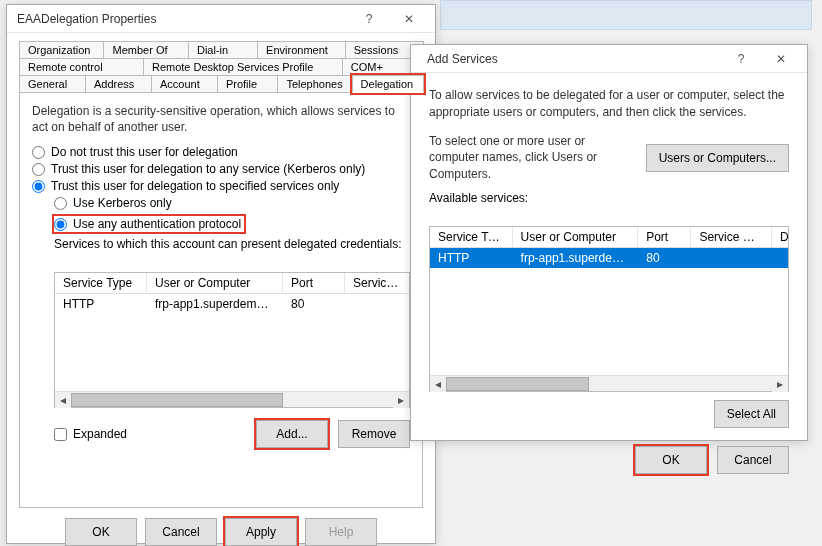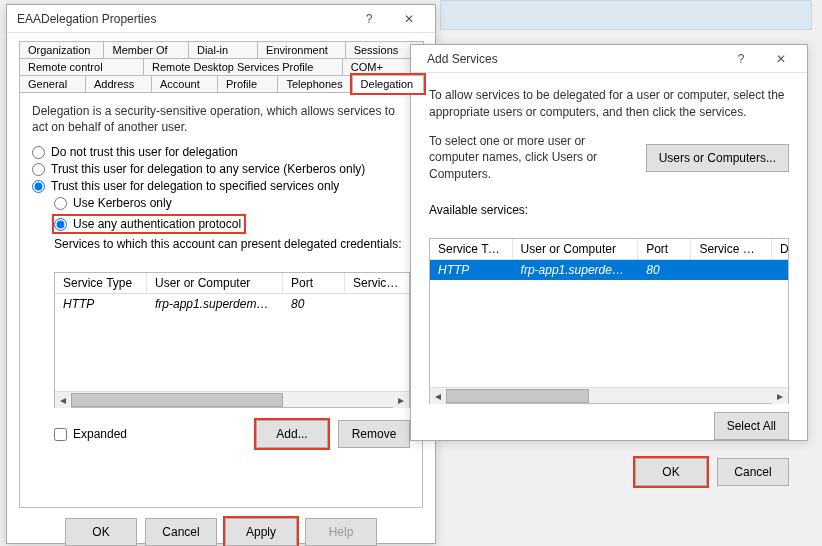--- a/index.html
+++ b/index.html
@@ -78,21 +78,21 @@
     background:#fff;
   }
   .lv-col {
     padding:3px 8px;
     border-right:1px solid #e5e5e5;
     font-size:12px;
     overflow:hidden;
     text-overflow:ellipsis;
     white-space:nowrap;
   }
-  .lv-body { flex:1;font-style:italic; }
+  .lv-body { flex:1; }
   .lv-row { display:flex; }
   .lv-cell {
     padding:3px 8px;
     font-size:12px;
     overflow:hidden;
     white-space:nowrap;
     text-overflow:ellipsis;
   }
   .lv-row.selected { background:#0078d7; color:#fff; }
   .scrollbar-h {
@@ -253,21 +253,21 @@
     <span class="title" style="font-weight:400;padding-left:6px">Add Services</span>
     <div class="sysbtn">?</div>
     <div class="sysbtn">✕</div>
   </div>
   <div class="addserv-body">
     <div class="hint">To allow services to be delegated for a user or computer, select the appropriate users or computers, and then click the services.</div>
     <div style="display:flex;align-items:center;margin-top:12px;gap:10px">
       <div class="hint" style="flex:1">To select one or more user or computer names, click Users or Computers.</div>
       <button class="btn btn-wide">Users or Computers...</button>
     </div>
-    <div style="margin-top:20px">Available services:</div>
+    <div style="margin-top:8px">Available services:</div>
 
     <div class="listview" style="height:166px">
       <div class="lv-header">
         <div class="lv-col" style="width:84px">Service Type</div>
         <div class="lv-col" style="width:128px">User or Computer</div>
         <div class="lv-col" style="width:54px">Port</div>
         <div class="lv-col" style="width:82px">Service Name</div>
         <div class="lv-col" style="flex:1;border-right:none">D</div>
       </div>
       <div class="lv-body">

